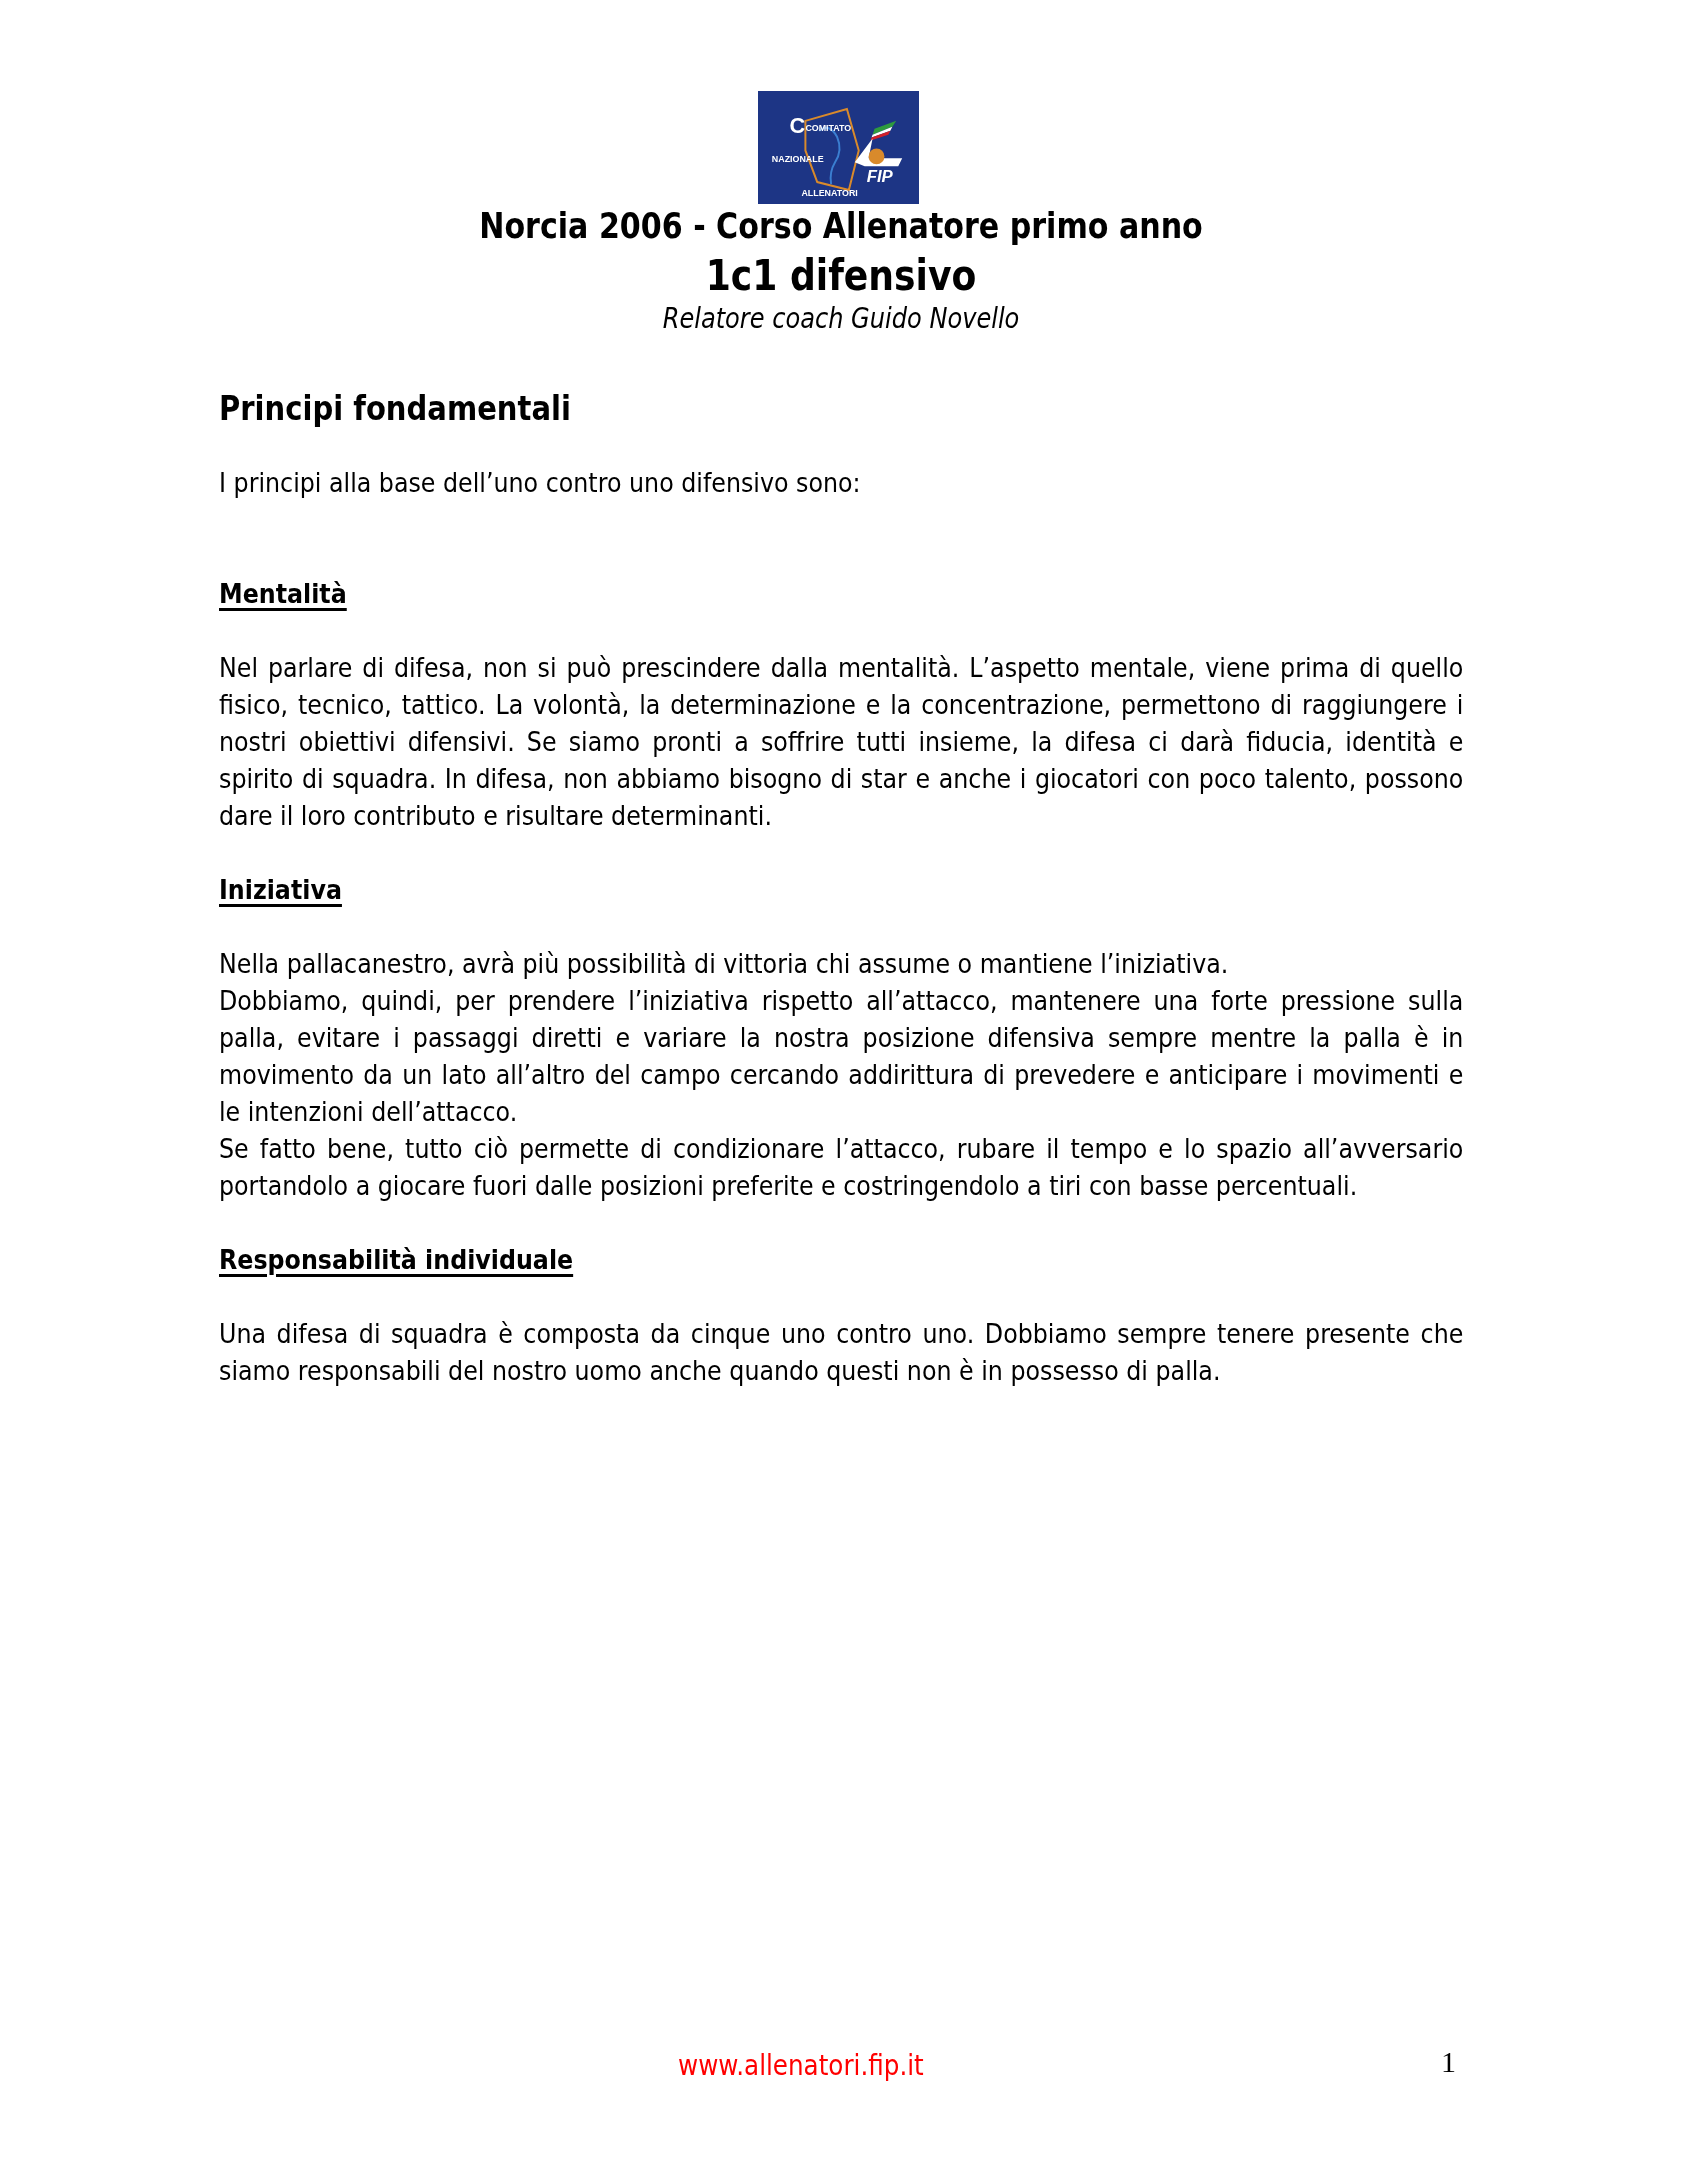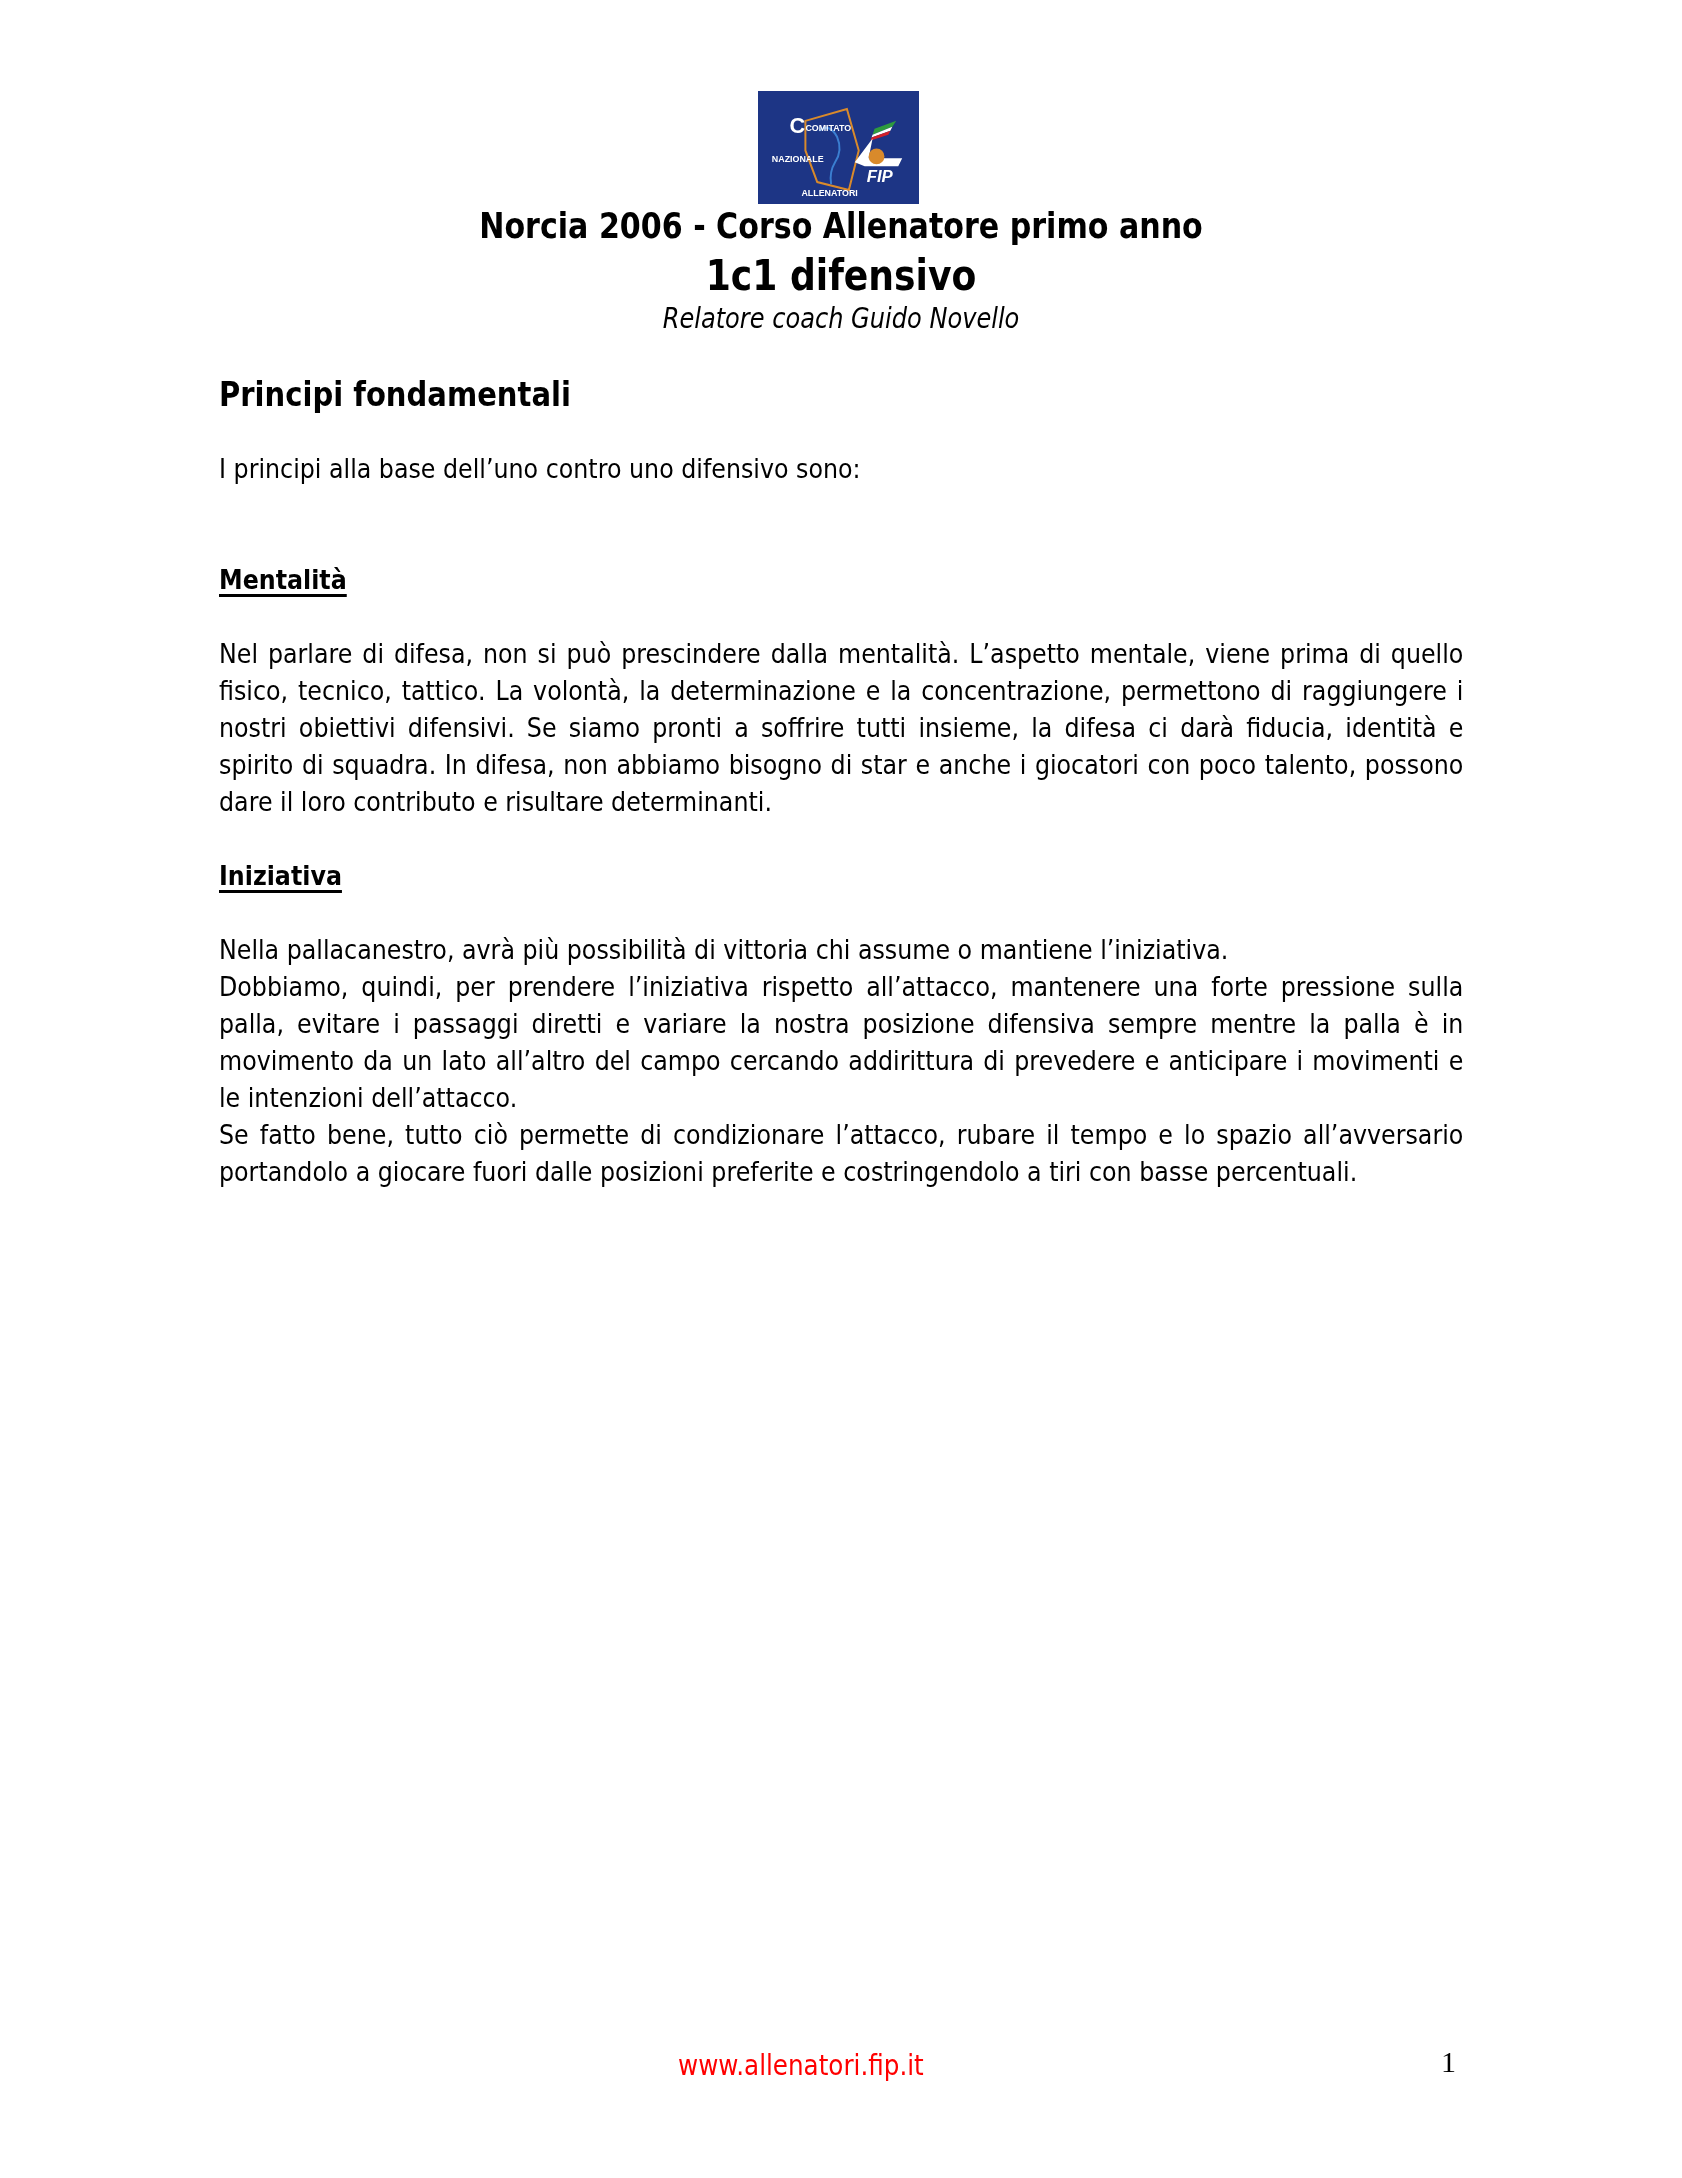--- a/index.html
+++ b/index.html
@@ -17,21 +17,21 @@
     font-family: "DejaVu Sans", sans-serif; font-weight: bold;
     transform: scaleX(0.86); transform-origin: center;
   }
   .title1 { top: 206px; font-size: 35px; }
   .title2 { top: 251px; font-size: 42px; }
   .subtitle {
     position: absolute; left: 0; width: 1682px; top: 302px; text-align: center;
     font-style: italic; font-size: 28px; transform: scaleX(0.86);
   }
   .content {
-    position: absolute; left: 219px; top: 370px; width: 1244px;
+    position: absolute; left: 219px; top: 384px; width: 1244px;
   }
   .h1 {
     font-weight: bold; font-size: 33px; margin: 0; height: 50px; line-height: 50px;
     transform: scaleX(0.88); transform-origin: left center; white-space: nowrap;
   }
   .line {
     font-size: 27px; line-height: 37px; white-space: nowrap;
     transform: scaleX(0.88); transform-origin: left center;
   }
   .para {
@@ -96,19 +96,24 @@
 
   <div>
     <div class="h2">Iniziativa</div>
     <div class="gap1"></div>
     <p class="para">Nella pallacanestro, avrà più possibilità di vittoria chi assume o mantiene l’iniziativa.</p>
     <p class="para">Dobbiamo, quindi, per prendere l’iniziativa rispetto all’attacco, mantenere una forte pressione sulla palla, evitare i passaggi diretti e variare la nostra posizione difensiva sempre mentre la palla è in movimento da un lato all’altro del campo cercando addirittura di prevedere e anticipare i movimenti e le intenzioni dell’attacco.</p>
     <p class="para">Se fatto bene, tutto ciò permette di condizionare l’attacco, rubare il tempo e lo spazio all’avversario portandolo a giocare fuori dalle posizioni preferite e costringendolo a tiri con basse percentuali.</p>
   </div>
   <div class="gap1"></div>
 
+  <div>
+    <div class="h2">Responsabilità individuale</div>
+    <div class="gap1"></div>
+    <p class="para">Una difesa di squadra è composta da cinque uno contro uno. Dobbiamo sempre tenere presente che siamo responsabili del nostro uomo anche quando questi non è in possesso di palla.</p>
+  </div>
   <div class="gap1"></div>
 
 </div>
 
 <a class="footer-url">www.allenatori.fip.it</a>
 <div class="page-num">1</div>
 
 
 </body></html>

